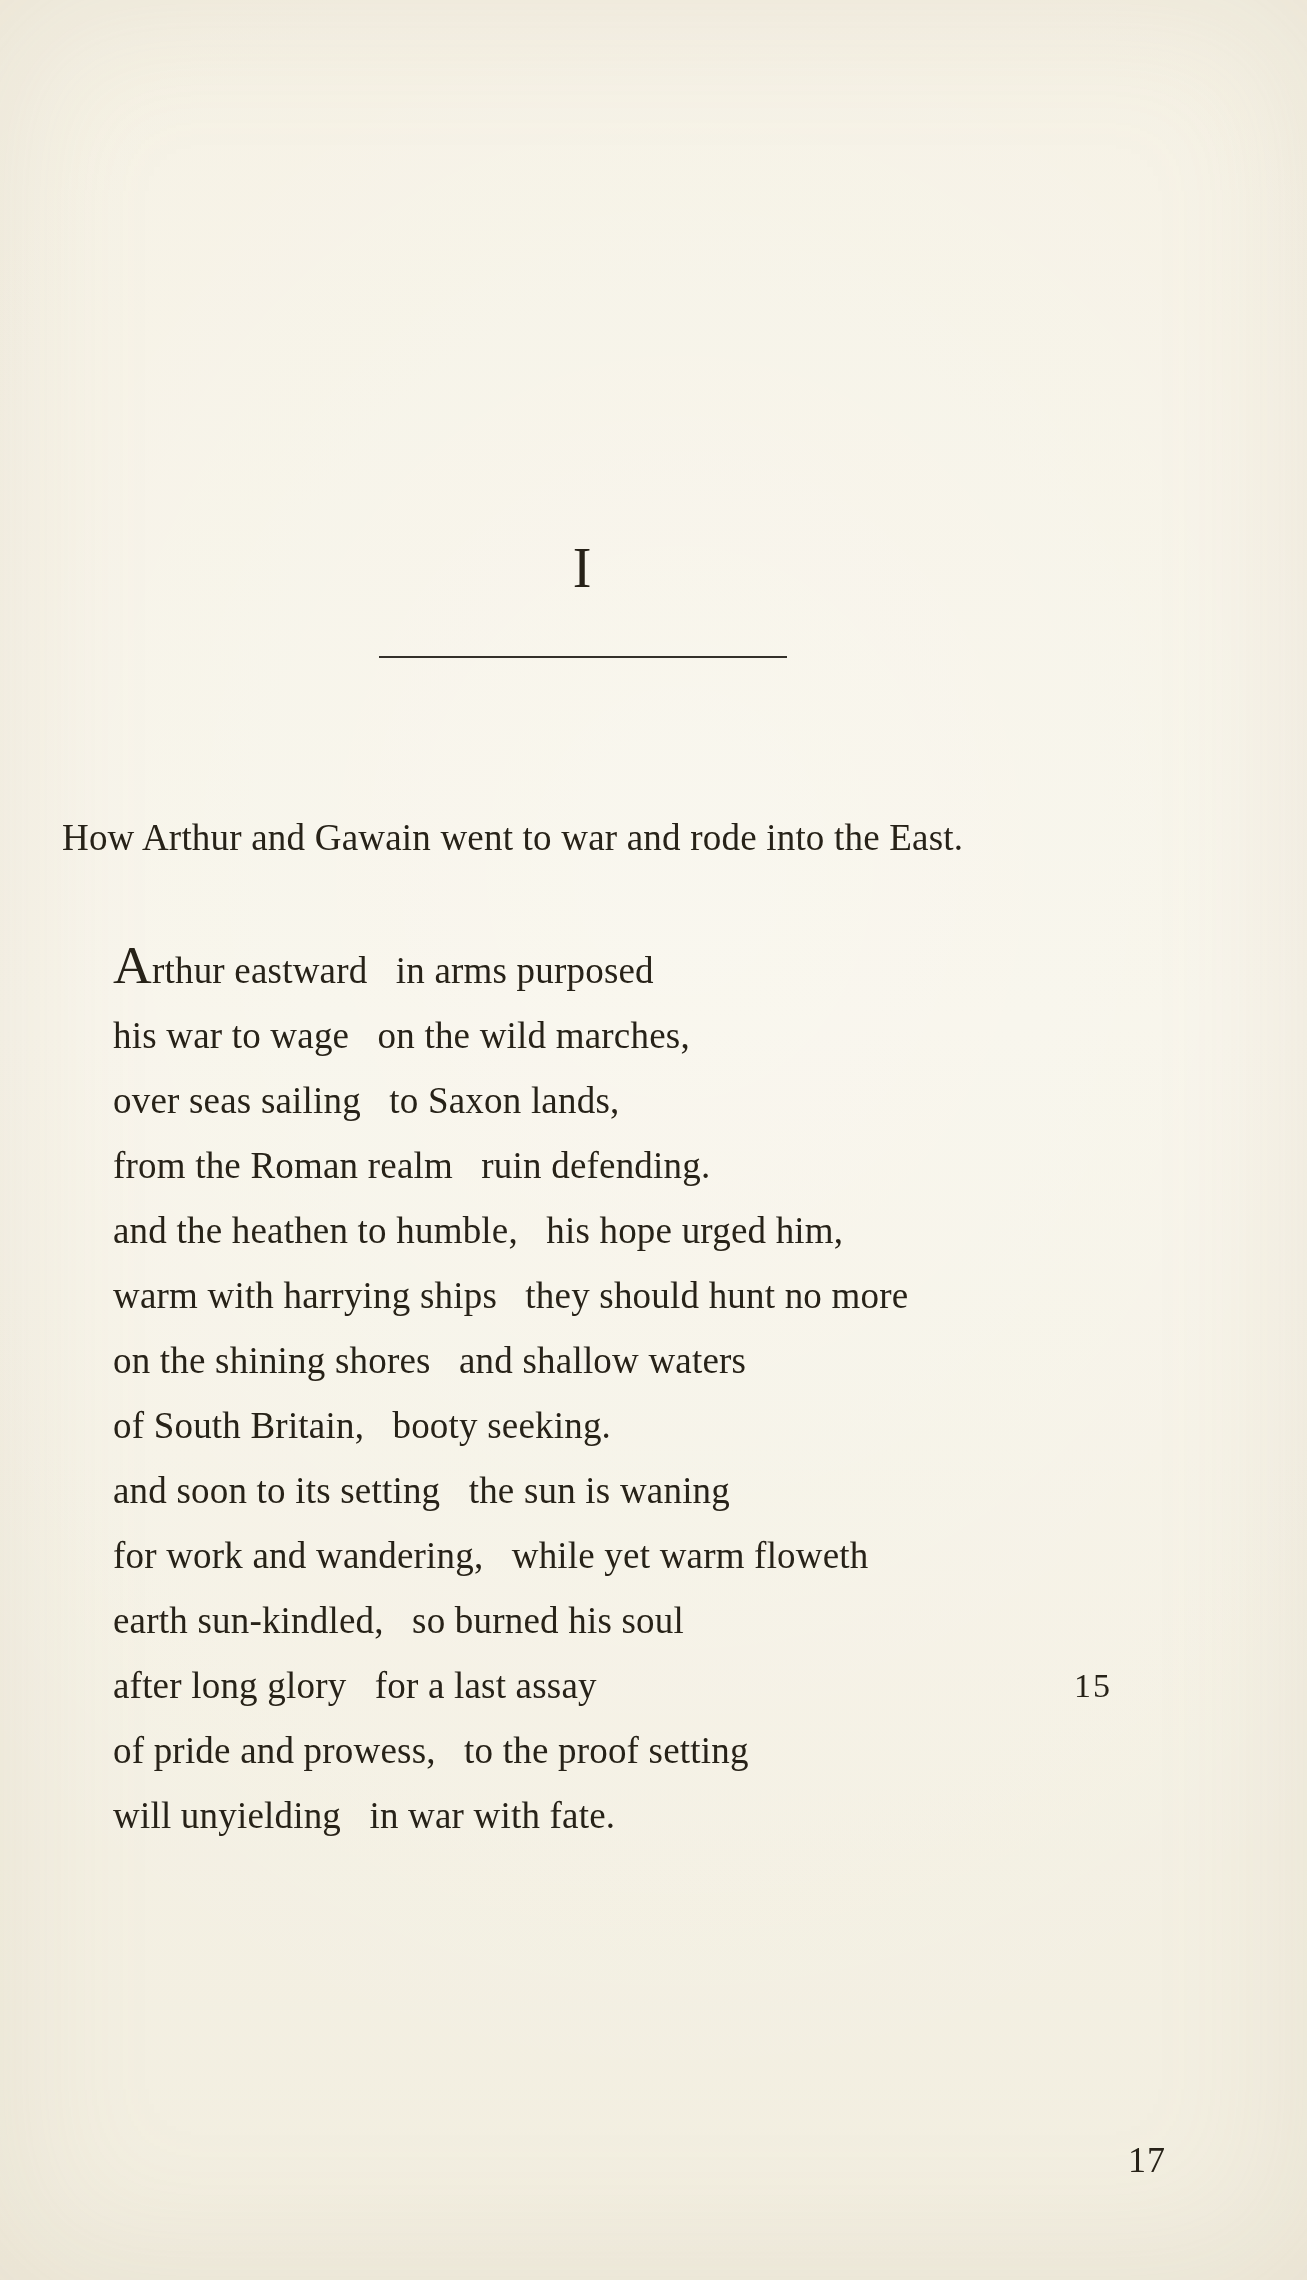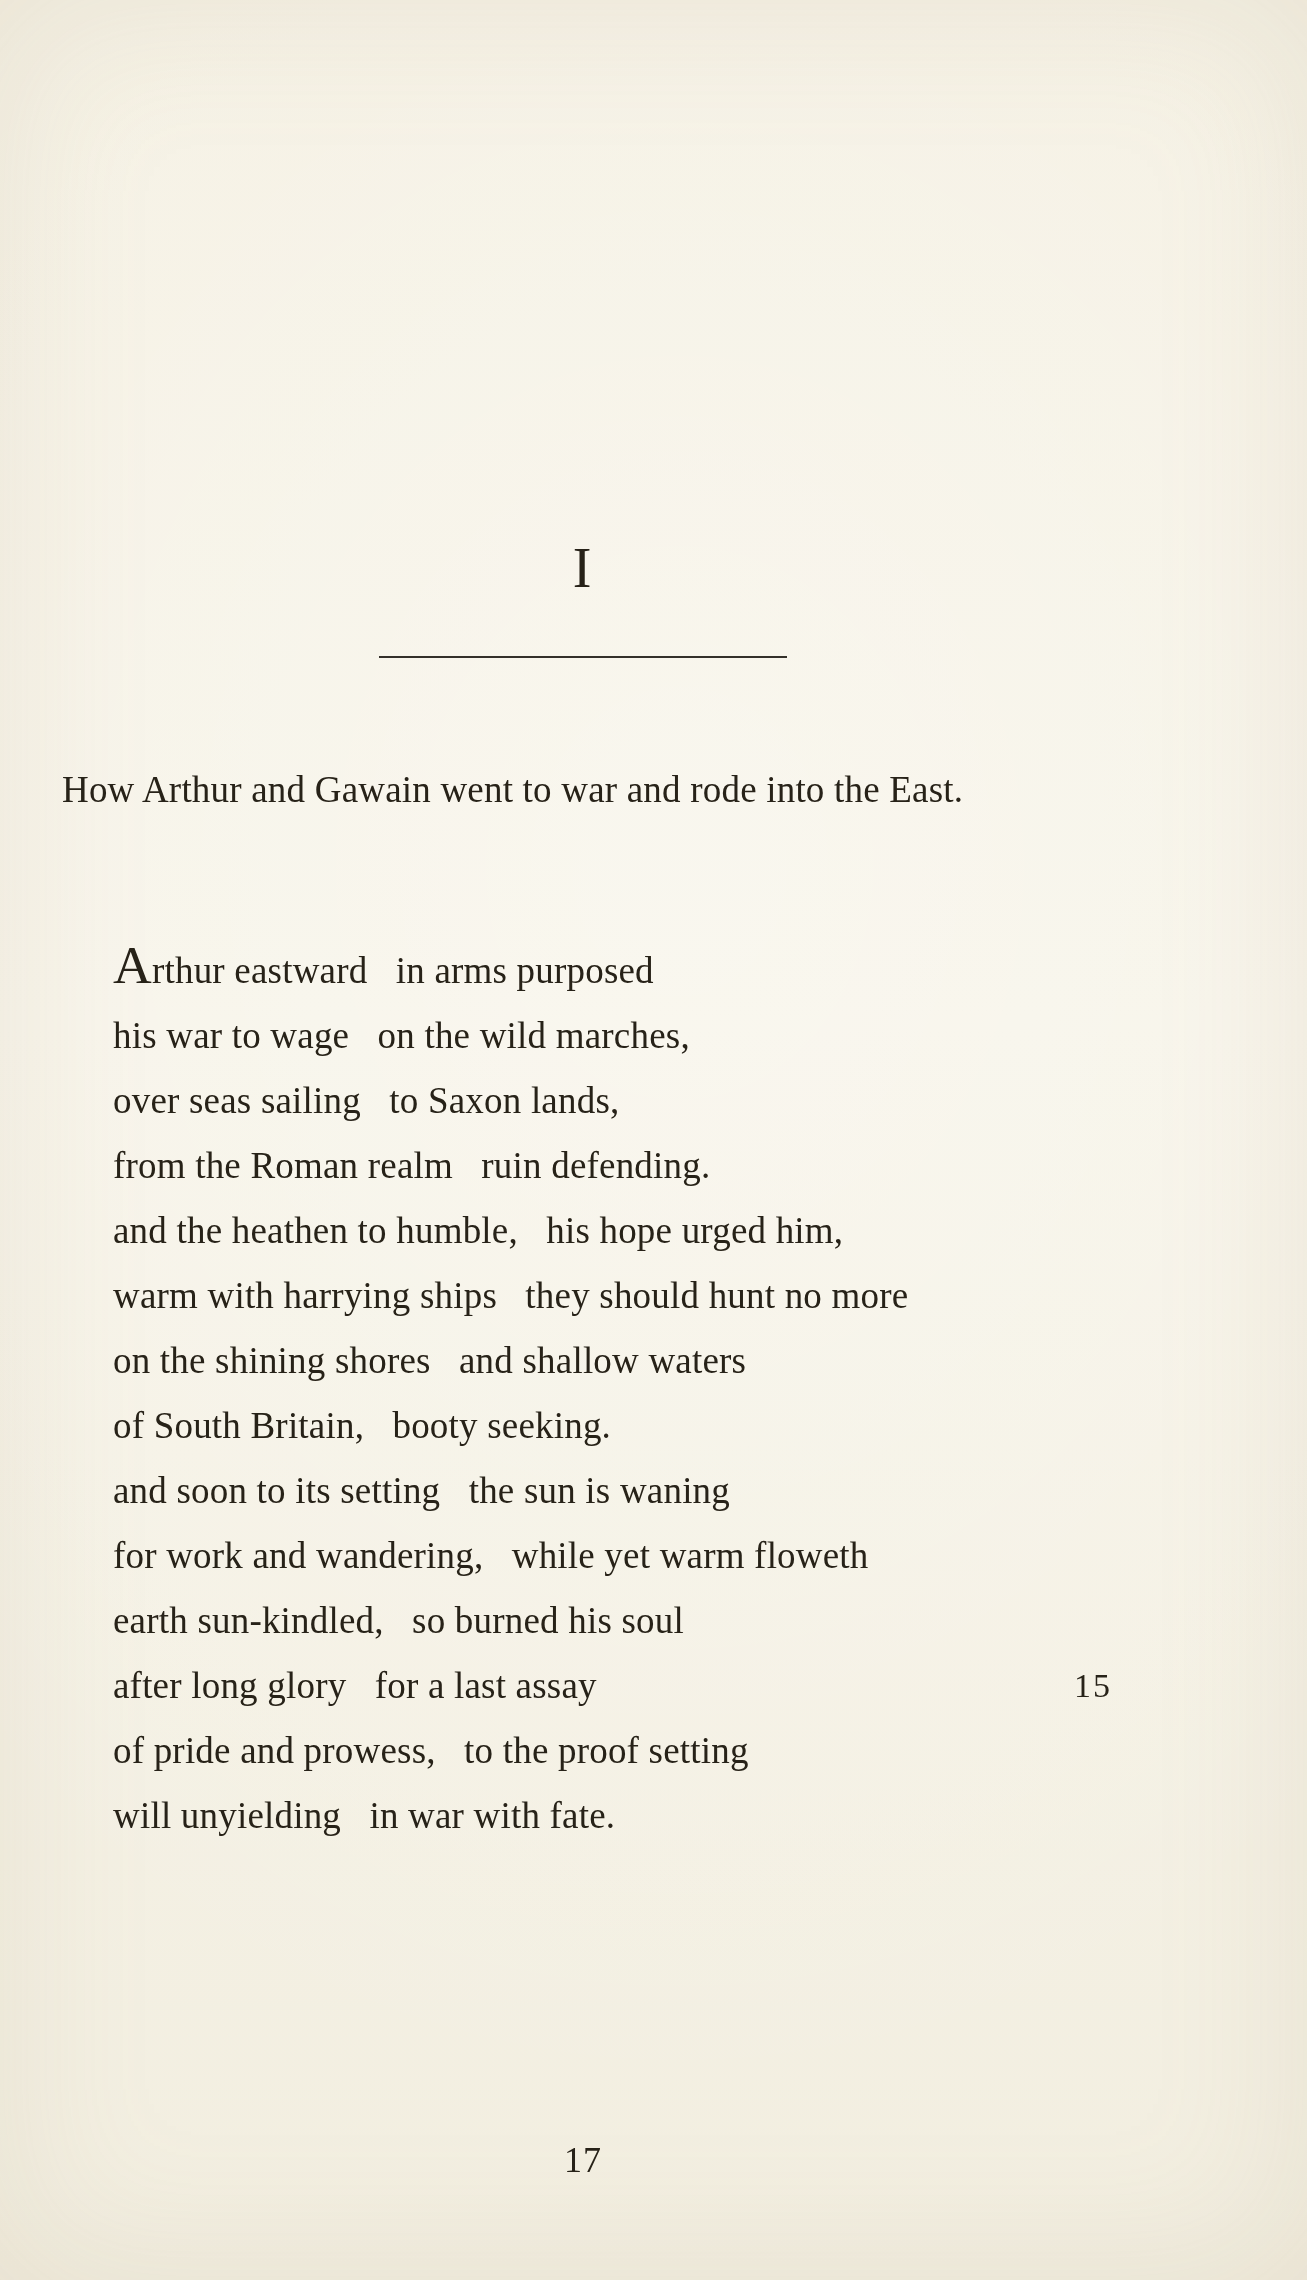--- a/index.html
+++ b/index.html
@@ -38,21 +38,21 @@
     margin-top: 60px;
     width: 100%;
     height: 0;
     border: 0;
     border-top: 2px solid #34302a;
   }
 
   .argument-line {
     position: absolute;
     left: 62px;
-    top: 768px;
+    top: 816px;
     right: 80px;
     font-size: 37px;
     line-height: 44px;
     letter-spacing: 0.2px;
   }
 
   .poem {
     position: absolute;
     left: 113px;
     right: 95px;
@@ -76,21 +76,21 @@
     line-height: 65px;
     font-variant-numeric: oldstyle-nums;
     letter-spacing: 2px;
   }
 
   .page-number {
     position: absolute;
     left: 0;
     top: 2140px;
     width: 1166px;
-    text-align: center;
+    text-align: right;
     font-size: 36px;
     line-height: 40px;
     font-variant-numeric: oldstyle-nums;
     letter-spacing: 1px;
   }
 </style>
 </head>
 <body>
 
 <div class="page">

